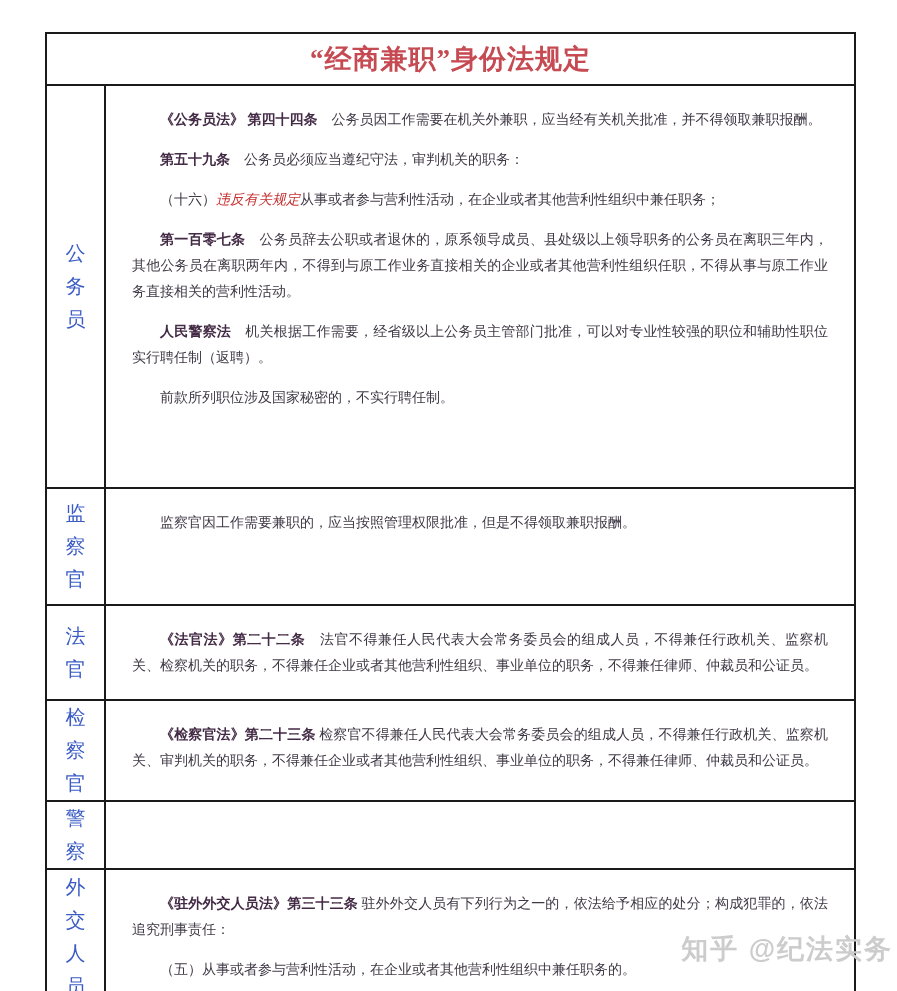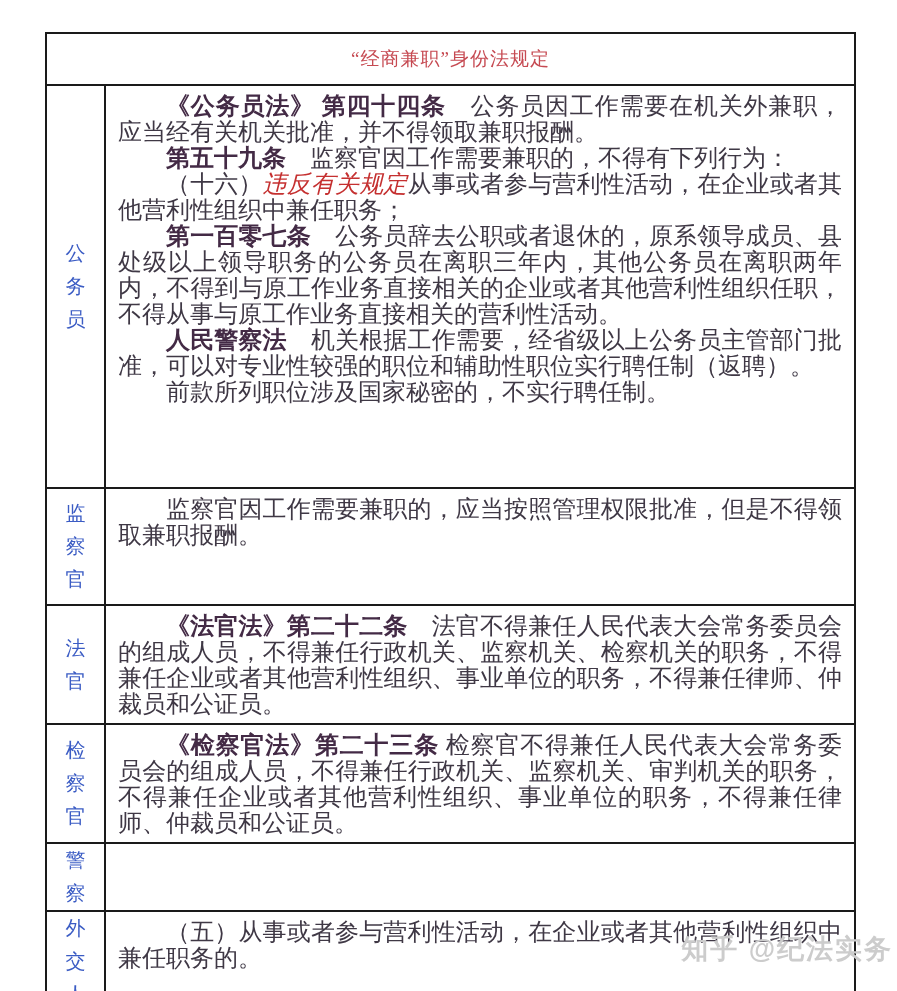--- a/index.html
+++ b/index.html
@@ -11,21 +11,21 @@
   .law-table{
     position:absolute;left:45px;top:32px;width:811px;
     border:2px solid var(--border,#1a1a1a);
     box-sizing:border-box;background:#ffffff;
   }
   .title-row{
     min-height:52px;display:flex;align-items:center;justify-content:center;
     border-bottom:2px solid var(--border,#1a1a1a);box-sizing:border-box;
   }
   .title-text{
-    color:var(--title_red,#c64a52);font-weight:normal;font-size:19px;letter-spacing:1px;
+    color:var(--title_red,#c64a52);font-weight:bold;font-size:27px;letter-spacing:1px;
   }
   .trow{display:flex;box-sizing:border-box;}
   .trow + .trow{border-top:2px solid var(--border,#1a1a1a);}
   .trow:nth-child(1){min-height:401px;}
   .trow:nth-child(2){min-height:117px;}
   .trow:nth-child(3){min-height:94px;}
   .trow:nth-child(4){min-height:92px;}
   .trow:nth-child(5){min-height:63px;}
   .trow:nth-child(6){min-height:114px;}
   .label-cell{
@@ -34,22 +34,22 @@
     display:flex;flex-direction:column;align-items:center;justify-content:center;
   }
   .label-char{
     color:var(--label_blue,#3b5cc4);font-size:20px;line-height:33px;
   }
   .content-cell{
     flex:1 1 auto;box-sizing:border-box;
     padding:7px 12px 6px 12px;
   }
   .para{
-    margin:0;text-indent:2em;text-align:justify;
-    font-size:24px;line-height:26px;color:var(--body_text,#3f3845);
+    margin:14px;text-indent:2em;text-align:justify;
+    font-size:14px;line-height:26px;color:var(--body_text,#3f3845);
   }
   .seg-bold{font-weight:bold;color:var(--bold_dark,#432a45);}
   .seg-red{color:var(--inline_red,#c53030);font-style:italic;}
   .seg-normal{}
   .watermark{
     position:absolute;top:931px;right:4px;
     font-family:"Liberation Sans","DejaVu Sans",sans-serif;
     font-size:27px;font-weight:bold;letter-spacing:2px;
     color:var(--watermark_gray,#cccccc);white-space:nowrap;
   }
@@ -64,21 +64,21 @@
     </div>
     <div>
         <div class="trow">
           <div class="label-cell">
             <div class="label-char">公</div>
             <div class="label-char">务</div>
             <div class="label-char">员</div>
           </div>
           <div class="content-cell">
             <p class="para"><span class="seg-bold">《公务员法》 第四十四条</span><span class="seg-normal">　公务员因工作需要在机关外兼职，应当经有关机关批准，并不得领取兼职报酬。</span></p>
-            <p class="para"><span class="seg-bold">第五十九条</span><span class="seg-normal">　监察官因工作需要兼职的，不得有下列行为：</span></p>
+            <p class="para"><span class="seg-bold">第五十九条</span><span class="seg-normal">　公务员必须应当遵纪守法，审判机关的职务：</span></p>
             <p class="para"><span class="seg-normal">（十六）</span><span class="seg-red">违反有关规定</span><span class="seg-normal">从事或者参与营利性活动，在企业或者其他营利性组织中兼任职务；</span></p>
             <p class="para"><span class="seg-bold">第一百零七条</span><span class="seg-normal">　公务员辞去公职或者退休的，原系领导成员、县处级以上领导职务的公务员在离职三年内，其他公务员在离职两年内，不得到与原工作业务直接相关的企业或者其他营利性组织任职，不得从事与原工作业务直接相关的营利性活动。</span></p>
             <p class="para"><span class="seg-bold">人民警察法</span><span class="seg-normal">　机关根据工作需要，经省级以上公务员主管部门批准，可以对专业性较强的职位和辅助性职位实行聘任制（返聘）。</span></p>
             <p class="para"><span class="seg-normal">前款所列职位涉及国家秘密的，不实行聘任制。</span></p>
           </div>
         </div>
         <div class="trow">
           <div class="label-cell">
             <div class="label-char">监</div>
             <div class="label-char">察</div>
@@ -114,19 +114,20 @@
           </div>
         </div>
         <div class="trow">
           <div class="label-cell">
             <div class="label-char">外</div>
             <div class="label-char">交</div>
             <div class="label-char">人</div>
             <div class="label-char">员</div>
           </div>
           <div class="content-cell">
+            <p class="para"><span class="seg-bold">《驻外外交人员法》第三十三条</span><span class="seg-normal"> 驻外外交人员有下列行为之一的，依法给予相应的处分；构成犯罪的，依法追究刑事责任：</span></p>
             <p class="para"><span class="seg-normal">（五）从事或者参与营利性活动，在企业或者其他营利性组织中兼任职务的。</span></p>
           </div>
         </div>
       </div>
   </div>
   <div class="watermark">知乎 @纪法实务</div>
 </div>
 
 </body></html>

